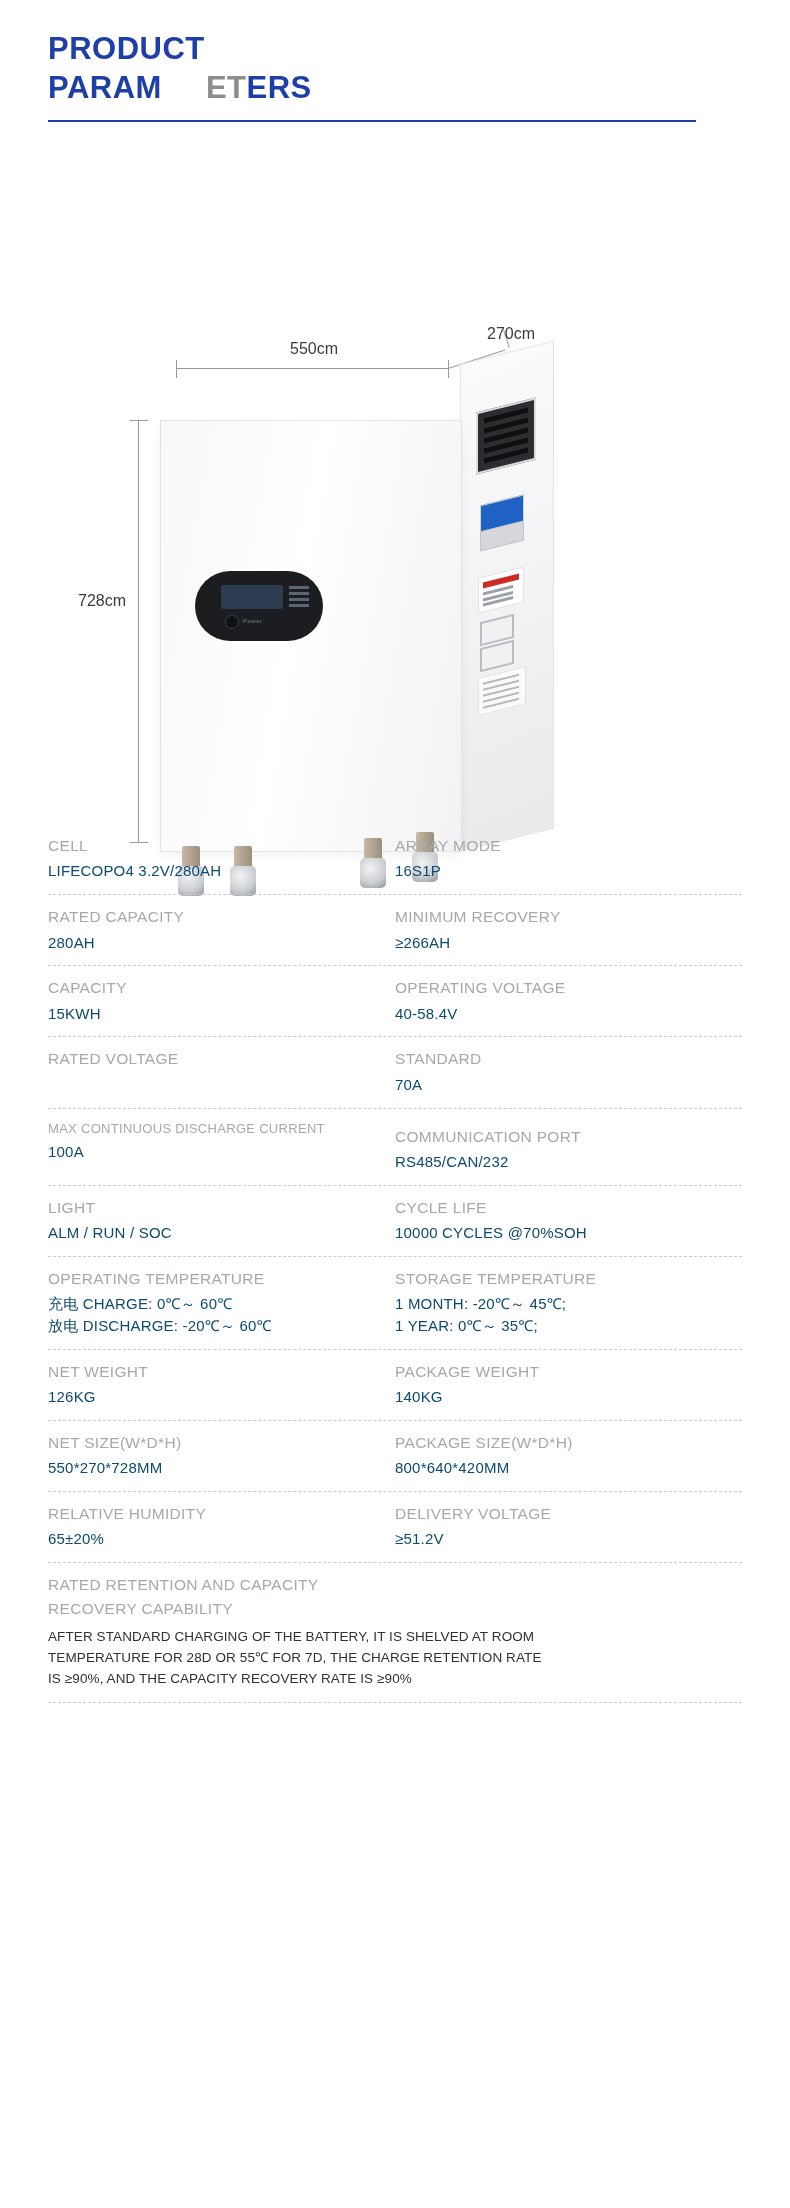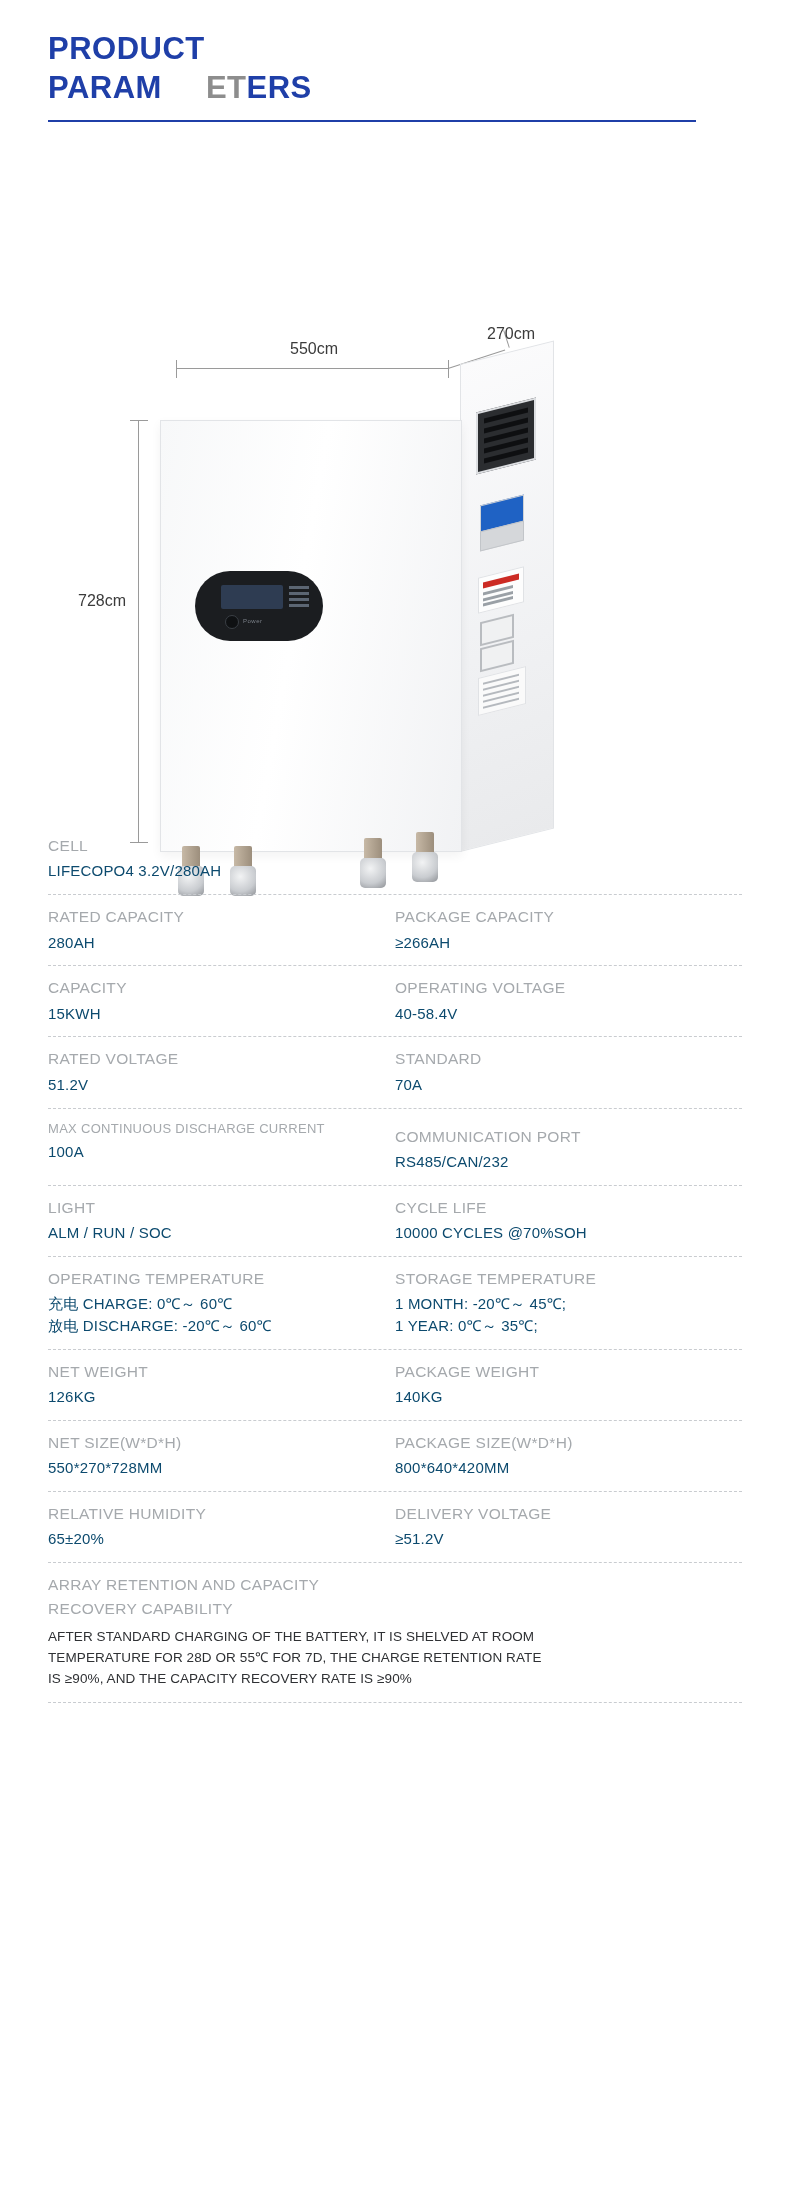--- a/index.html
+++ b/index.html
@@ -367,48 +367,51 @@
     </div>
   </div>
 
   <div class="specs">
 
     <div class="spec-row">
       <div class="spec-col">
         <div class="spec-label">CELL</div>
         <div class="spec-value">LIFECOPO4   3.2V/280AH</div>
       </div>
+      <div class="spec-col">
+        <div class="spec-label">ARRAY MODE</div>
+        <div class="spec-value">16S1P</div>
+      </div>
     </div>
 
     <div class="spec-row">
       <div class="spec-col">
         <div class="spec-label">RATED CAPACITY</div>
         <div class="spec-value">280AH</div>
       </div>
       <div class="spec-col">
-        <div class="spec-label">PACKAGE CAPACITY</div>
+        <div class="spec-label">MINIMUM RECOVERY</div>
         <div class="spec-value">≥266AH</div>
       </div>
     </div>
 
     <div class="spec-row">
       <div class="spec-col">
         <div class="spec-label">CAPACITY</div>
         <div class="spec-value">15KWH</div>
       </div>
       <div class="spec-col">
         <div class="spec-label">OPERATING VOLTAGE</div>
         <div class="spec-value">40-58.4V</div>
       </div>
     </div>
 
     <div class="spec-row">
       <div class="spec-col">
         <div class="spec-label">RATED VOLTAGE</div>
-        <div class="spec-value">51.2V</div>
       </div>
       <div class="spec-col">
         <div class="spec-label">STANDARD</div>
         <div class="spec-value">70A</div>
       </div>
     </div>
 
     <div class="spec-row">
       <div class="spec-col">
         <div class="spec-label small">MAX CONTINUOUS DISCHARGE CURRENT</div>
@@ -477,21 +480,21 @@
         <div class="spec-value">65±20%</div>
       </div>
       <div class="spec-col">
         <div class="spec-label">DELIVERY VOLTAGE</div>
         <div class="spec-value">≥51.2V</div>
       </div>
     </div>
 
     <div class="spec-row">
       <div class="spec-col full">
-        <div class="spec-label">ARRAY RETENTION AND CAPACITY</div>
+        <div class="spec-label">RATED RETENTION AND CAPACITY</div>
         <div class="spec-label" style="margin-bottom:8px">RECOVERY CAPABILITY</div>
         <div class="note-value">AFTER STANDARD CHARGING OF THE BATTERY,  IT IS SHELVED AT ROOM</div>
         <div class="note-value">TEMPERATURE FOR 28D OR 55℃ FOR 7D, THE CHARGE RETENTION RATE</div>
         <div class="note-value">IS ≥90%, AND THE CAPACITY RECOVERY RATE IS ≥90%</div>
       </div>
     </div>
 
   </div>
 </div>
 

